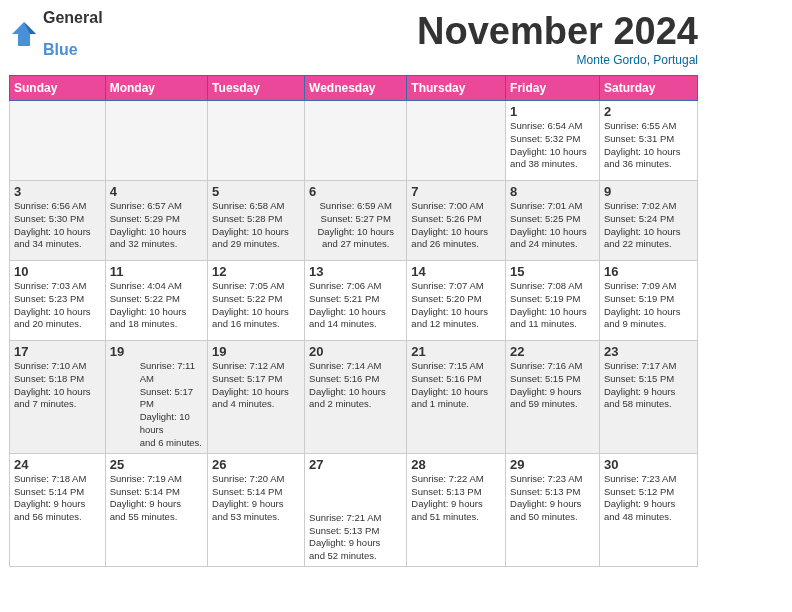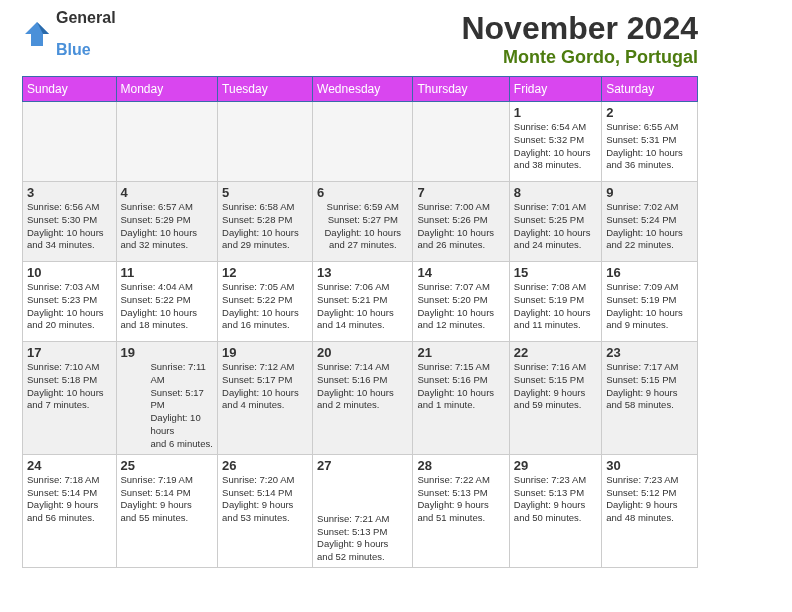--- a/index.html
+++ b/index.html
@@ -5,21 +5,21 @@
     * { box-sizing: border-box; margin: 0; padding: 0; }
     body {
       font-family: Arial, sans-serif;
       background: #fff;
       width: 792px;
       height: 612px;
       overflow: hidden;
     }
     .container {
       width: 713px;
-      padding: 10px 15px 5px 22px;
+      padding: 10px 15px 5px 9px;
     }
     .header {
       display: flex;
       justify-content: space-between;
       align-items: flex-start;
       margin-bottom: 8px;
     }
     .logo {
       display: flex;
       align-items: center;
@@ -42,38 +42,37 @@
     }
     .logo-icon {
       width: 30px;
       height: 30px;
       margin-right: 4px;
     }
     .title-block {
       text-align: right;
     }
     .month-title {
-      font-size: 32px;
+      font-size: 38px;
       font-weight: bold;
       color: #333;
     }
     .location {
-      font-size: 18px;
-      color: #4d7c0f;
-      font-weight: bold;
+      font-size: 12px;
+      color: #0369a1;
     }
     .calendar {
       width: 100%;
       border-collapse: collapse;
     }
     .calendar th {
-      background-color: #d946ef;
+      background-color: #ec4899;
       color: #fff;
       font-size: 12px;
-      font-weight: normal;
+      font-weight: bold;
       padding: 5px 4px;
       text-align: left;
       border: 1px solid #3a6aaa;
     }
     .calendar td {
       border: 1px solid #ccc;
       vertical-align: top;
       padding: 3px 4px;
       width: 113px;
       height: 80px;

